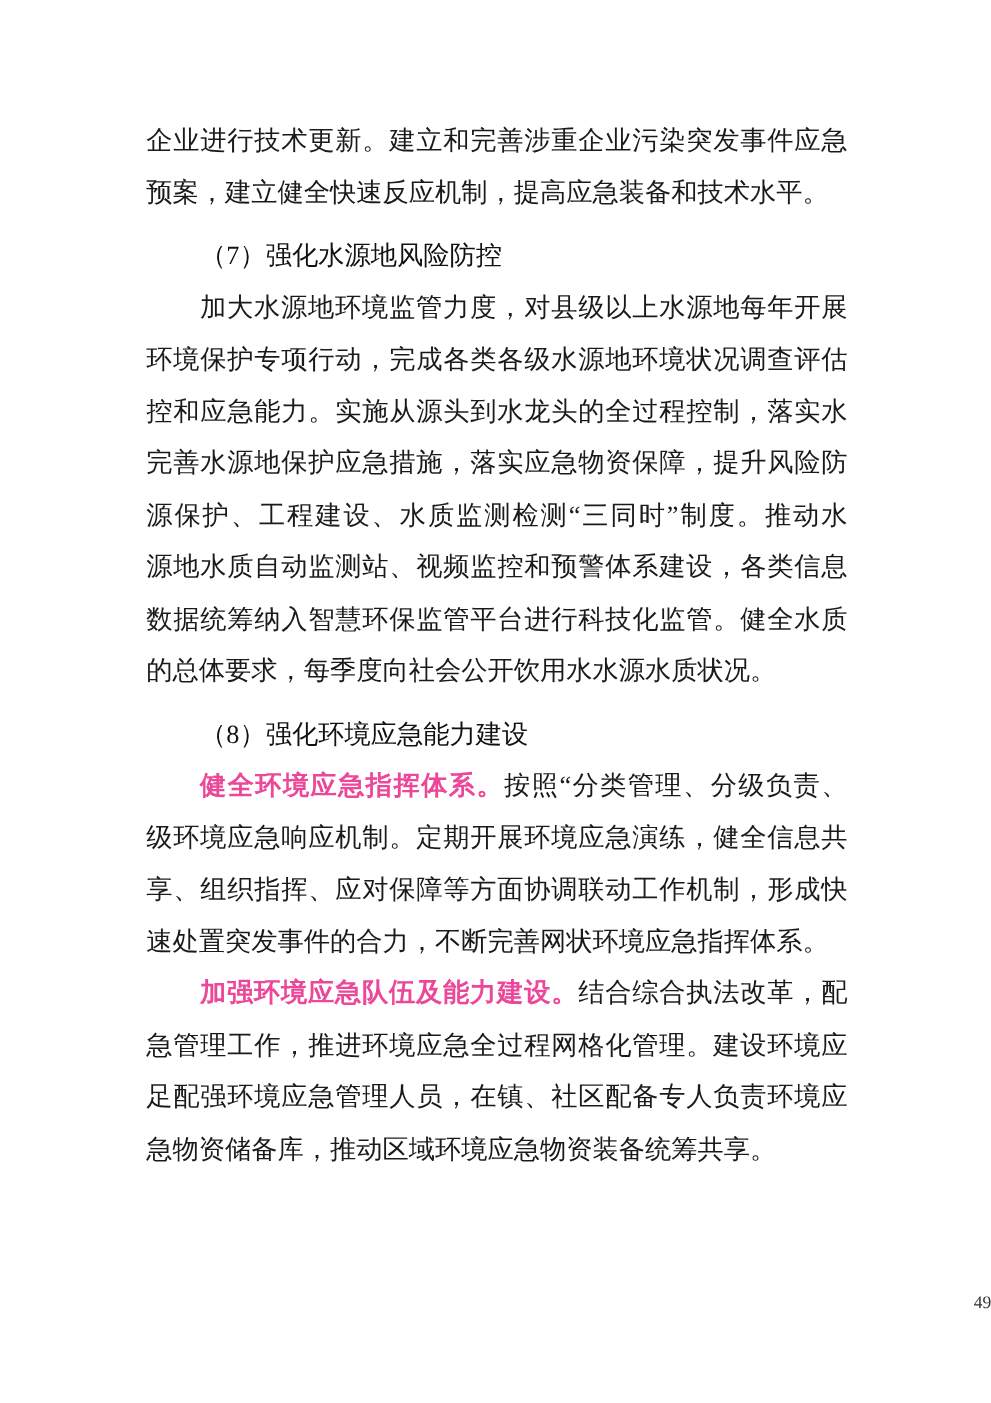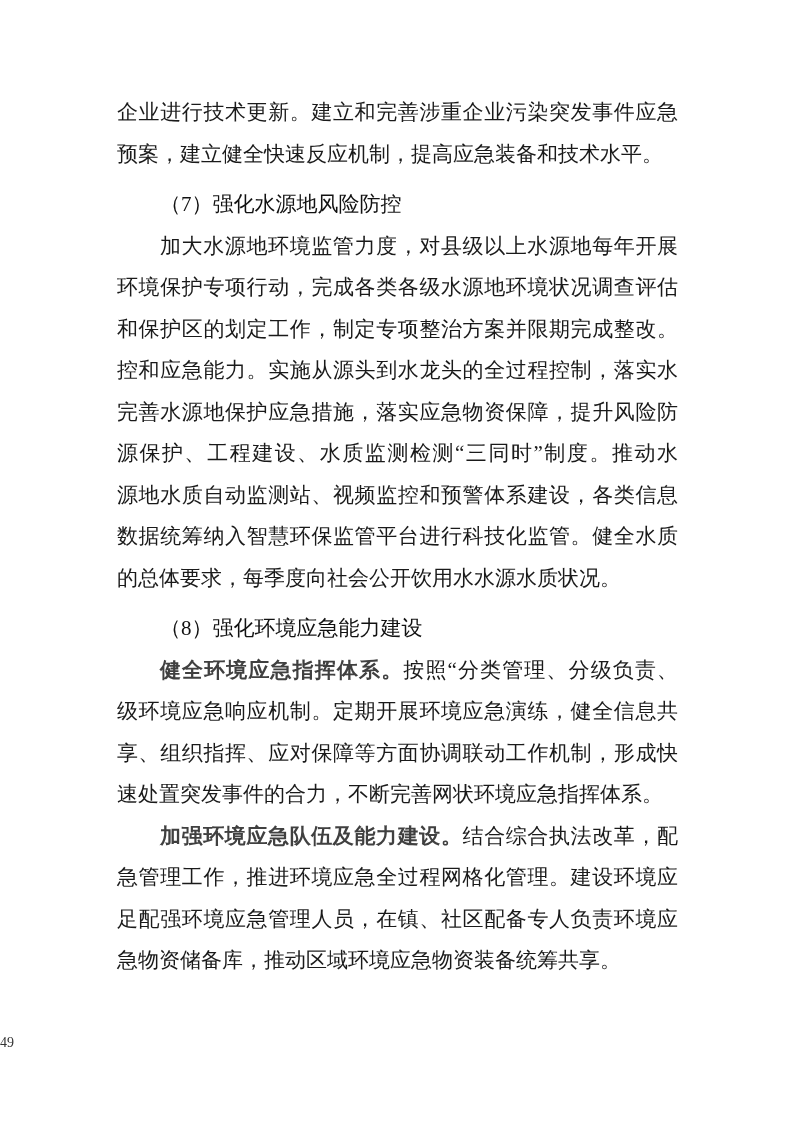--- a/index.html
+++ b/index.html
@@ -32,45 +32,44 @@
     text-align: justify;
     text-align-last: justify;
     text-justify: inter-character;
   }
   .indent { padding-left: 43px; }
   .heading {
     font-weight: 400;
     margin-top: 9px;
     color: #111111;
   }
-  .lead-bold { font-weight: 700; color: #404040; }
+  .lead-bold { font-weight: 700; color: #ec4899; }
   .pageno {
     position: absolute;
     left: 0; top: 1033px;
     width: 793px;
-    text-align: left;
+    text-align: right;
     font-size: 14px;
     line-height: 20px;
     color: #333333;
   }
 </style>
 </head>
 <body>
 
 <div class="page">
   <div class="textblock">
 
     <div class="line justify">企业进行技术更新。建立和完善涉重企业污染突发事件应急</div>
     <div class="line">预案，建立健全快速反应机制，提高应急装备和技术水平。</div>
 
     <div class="line heading indent">（7）强化水源地风险防控</div>
 
     <div class="line justify indent">加大水源地环境监管力度，对县级以上水源地每年开展</div>
     <div class="line justify">环境保护专项行动，完成各类各级水源地环境状况调查评估</div>
-    <div class="line justify">和保护区的划定工作，制定专项整治方案并限期完成整改。</div>
     <div class="line justify">控和应急能力。实施从源头到水龙头的全过程控制，落实水</div>
     <div class="line justify">完善水源地保护应急措施，落实应急物资保障，提升风险防</div>
     <div class="line justify">源保护、工程建设、水质监测检测“三同时”制度。推动水</div>
     <div class="line justify">源地水质自动监测站、视频监控和预警体系建设，各类信息</div>
     <div class="line justify">数据统筹纳入智慧环保监管平台进行科技化监管。健全水质</div>
     <div class="line">的总体要求，每季度向社会公开饮用水水源水质状况。</div>
 
     <div class="line heading indent">（8）强化环境应急能力建设</div>
 
     <div class="line justify indent">

